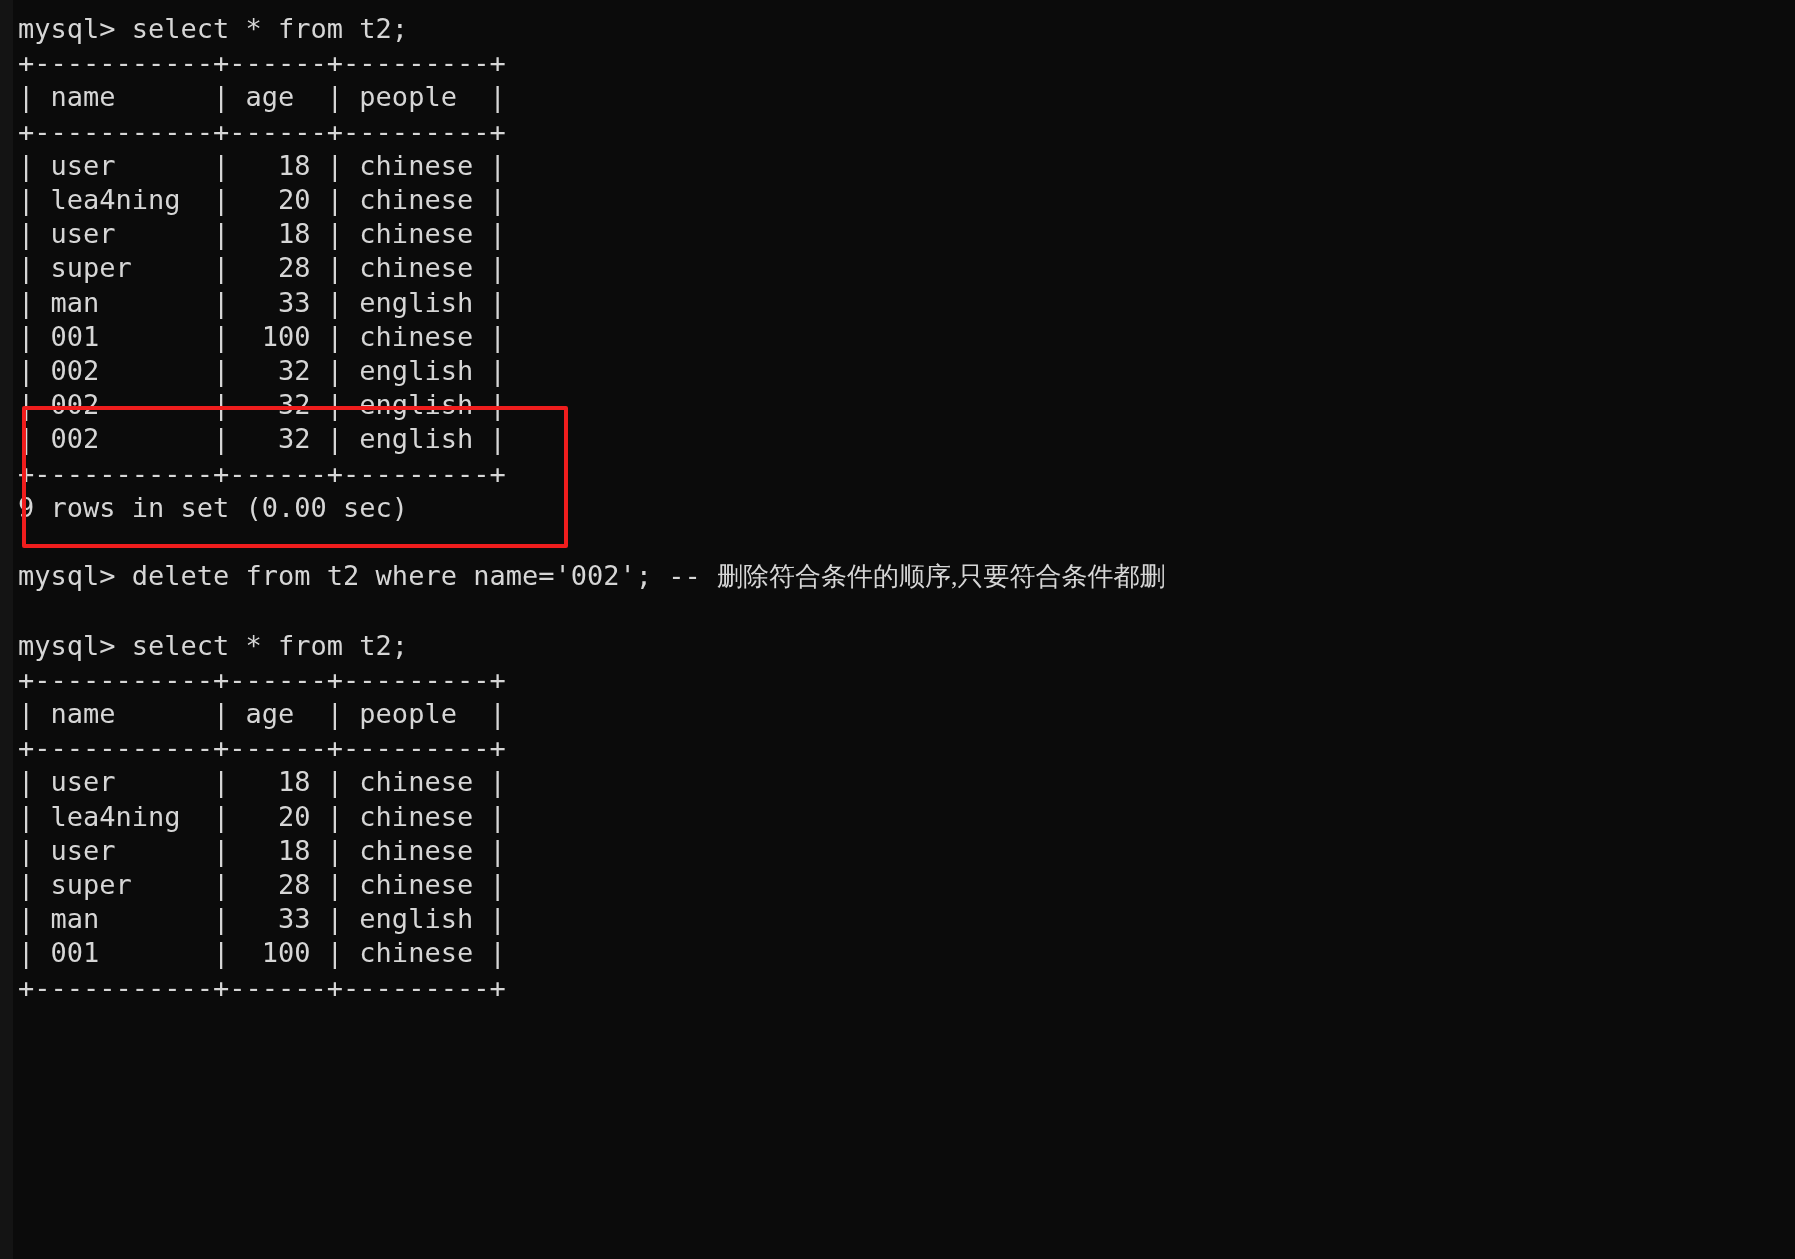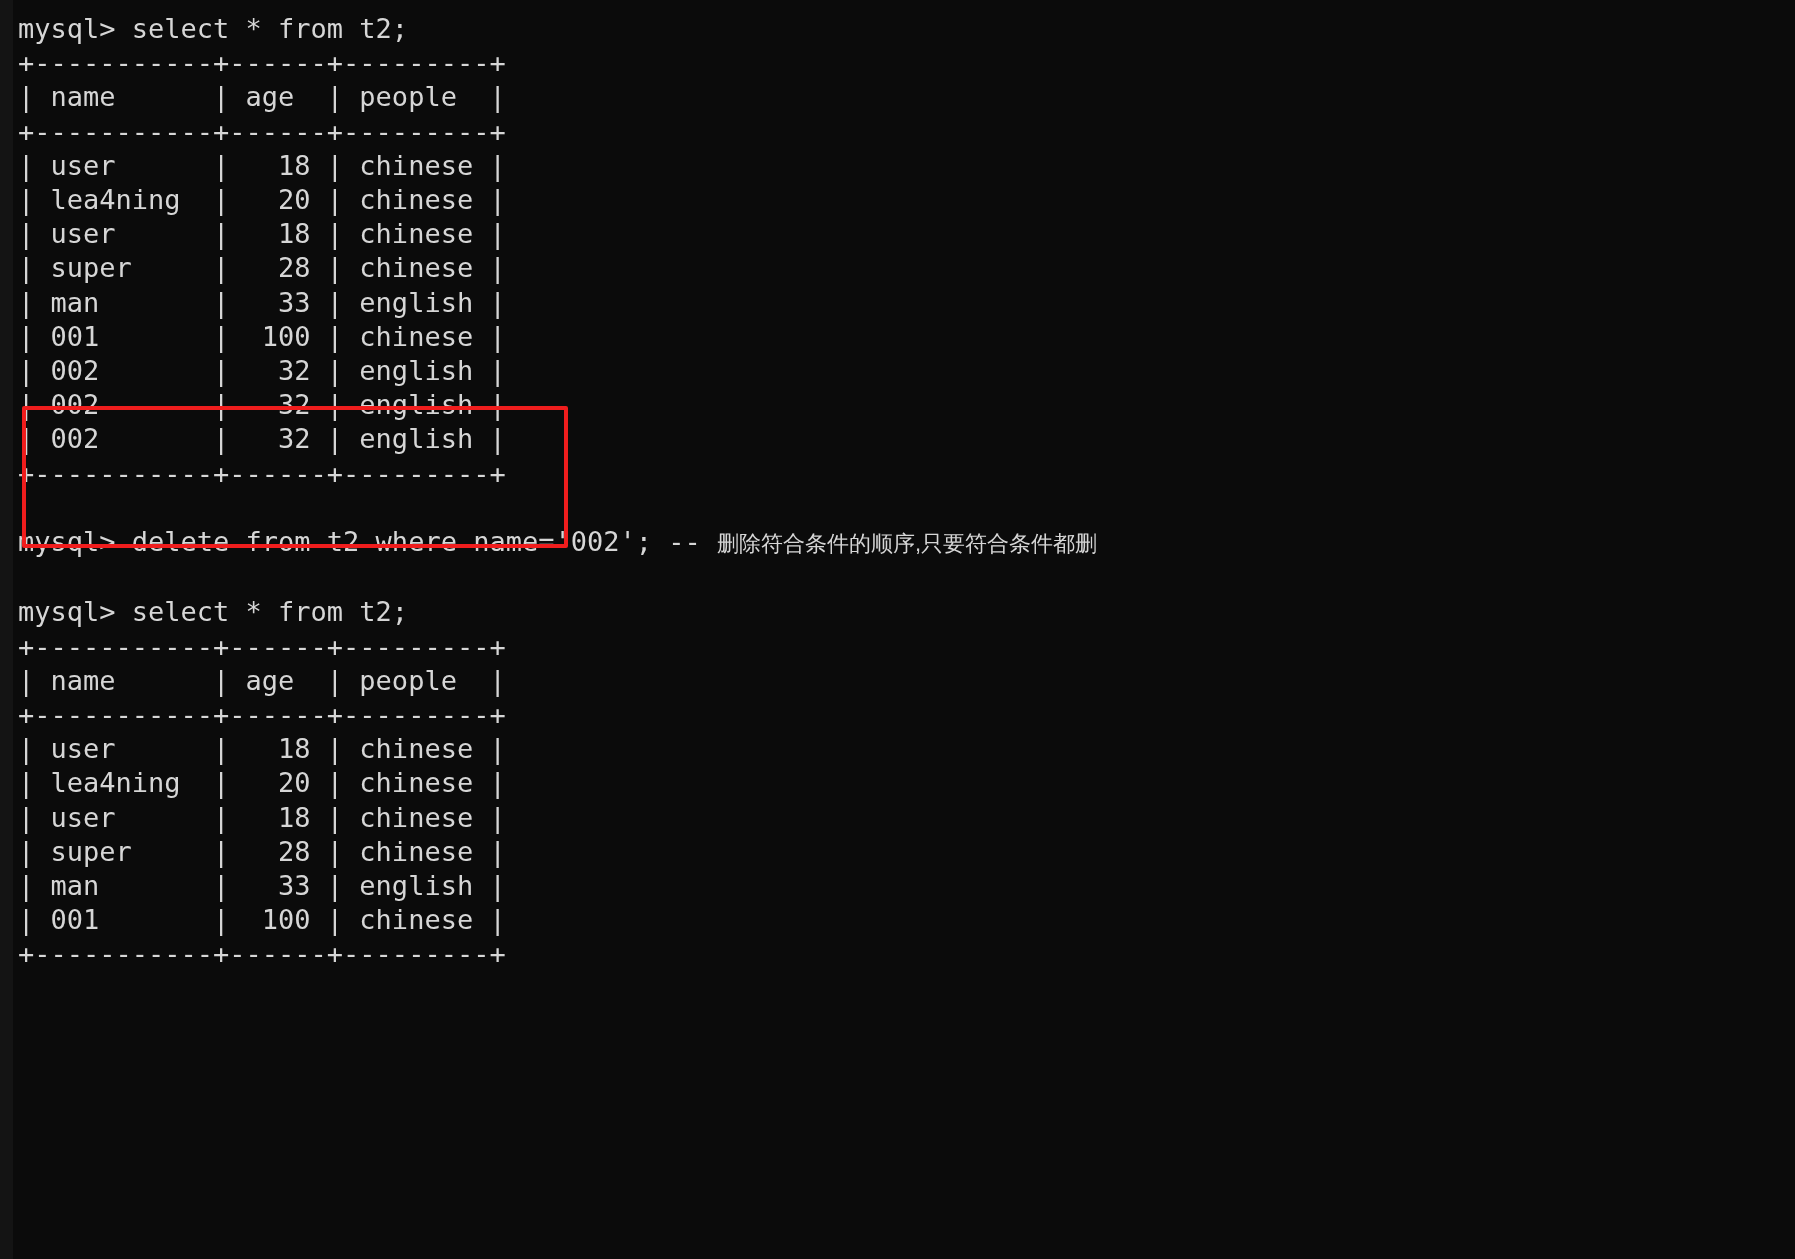--- a/index.html
+++ b/index.html
@@ -41,22 +41,22 @@
     line-height: 34.2px;
     color: #d6d6d6;
     white-space: pre;
     letter-spacing: 0px;
     font-weight: 400;
   }
   .line.blank {
     color: transparent;
   }
   .cjk {
-    font-family: Liberation Sans, sans-serif;
-    font-size: 22px;
+    font-family: Liberation Serif, serif;
+    font-size: 26px;
   }
   .highlight-box {
     position: absolute;
     border: 4px solid #f01d1d;
     border-radius: 2px;
     box-sizing: border-box;
     pointer-events: none;
   }
 </style>
 </head>
@@ -74,20 +74,21 @@
     <div class="line">| user      |   18 | chinese |</div>
     <div class="line">| lea4ning  |   20 | chinese |</div>
     <div class="line">| user      |   18 | chinese |</div>
     <div class="line">| super     |   28 | chinese |</div>
     <div class="line">| man       |   33 | english |</div>
     <div class="line">| 001       |  100 | chinese |</div>
     <div class="line">| 002       |   32 | english |</div>
     <div class="line">| 002       |   32 | english |</div>
     <div class="line">| 002       |   32 | english |</div>
     <div class="line">+-----------+------+---------+</div>
+    <div class="line">9 rows in set (0.00 sec)</div>
     <div class="line blank"> </div>
 
     <div class="line"><span>mysql&gt; delete from t2 where name='002'; -- </span><span class="cjk">删除符合条件的顺序,只要符合条件都删</span></div>
 
     <div class="line blank"> </div>
 
     <div class="line">mysql&gt; select * from t2;</div>
     <div class="line">+-----------+------+---------+</div>
     <div class="line">| name      | age  | people  |</div>
     <div class="line">+-----------+------+---------+</div>

